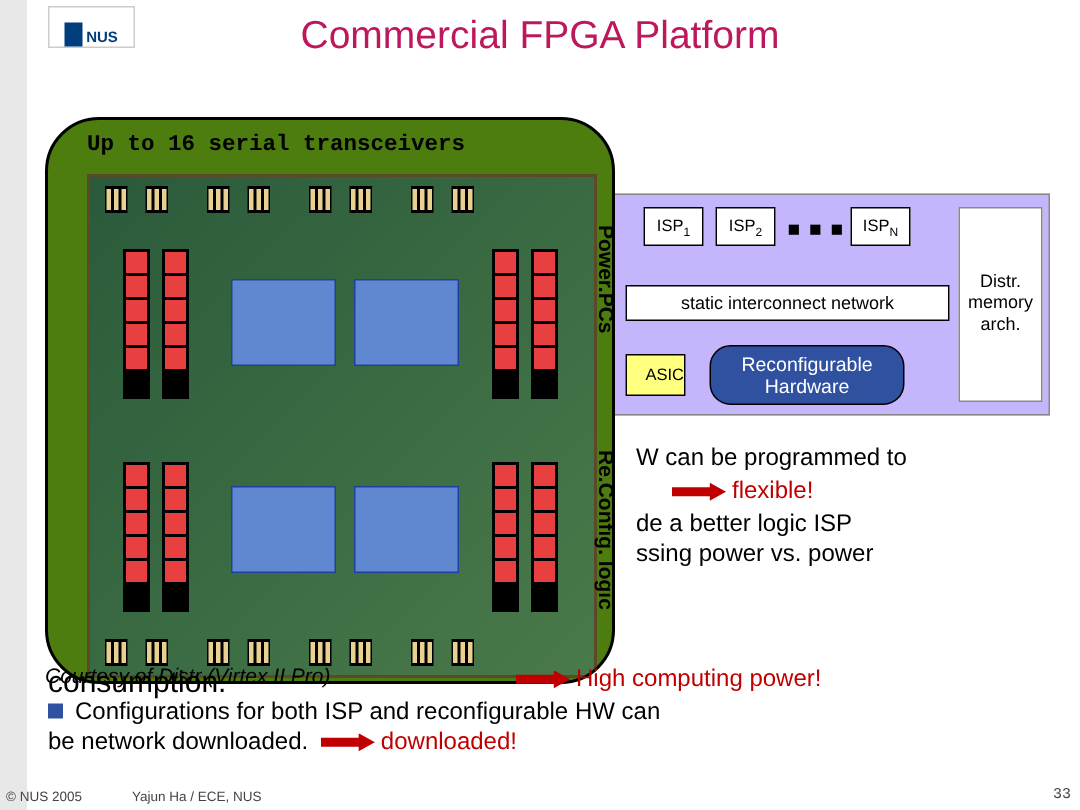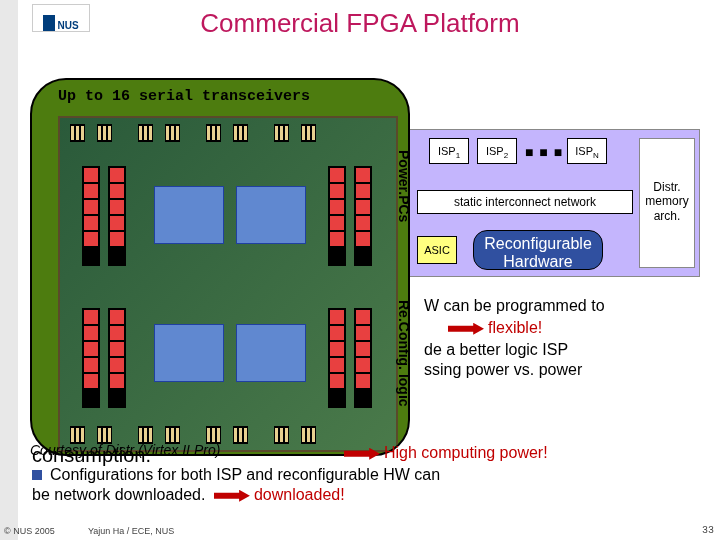--- a/index.html
+++ b/index.html
@@ -20,22 +20,22 @@
   .ppc { position:absolute; width:70px; height:58px; background:#6088d0; border:1px solid #2040a0; }
   .credit { position:absolute; left:30px; top:442px; font-style:italic; font-size:14px; }
 
   .label-v { position:absolute; writing-mode:vertical-rl; font-size:14px; font-weight:bold; white-space:nowrap; }
 
   .arch-box { position:absolute; left:400px; top:116px; width:300px; height:148px; background:#c4b5fd; border:1px solid #888;margin-top:13px; }
   .isp { position:absolute; top:8px; width:40px; height:26px; background:#fff; border:1px solid #000; font-size:11px; text-align:center; line-height:24px; }
   .isp sub { font-size:8px; }
   .dots { position:absolute; top:14px; left:124px; font-size:14px; letter-spacing:1px; }
   .interconnect { position:absolute; left:16px; top:60px; width:216px; height:24px; background:#fff; border:1px solid #000; font-size:12px; text-align:center; line-height:22px; }
-  .asic { position:absolute; left:16px; top:106px; width:40px; height:28px; background:#ffff80; border:1px solid #000; font-size:11px; text-align:center; line-height:26px; }
-  .reconf { position:absolute; left:72px; top:100px; width:130px; height:40px; background:#3050a0; color:#fff; border:1px solid #000; border-radius:14px; font-size:16px; text-align:center; padding-top:4px; }
+  .asic { position:absolute; left:16px; top:106px; width:40px; height:28px; background:#ffff80; border:1px solid #000; font-size:11px; text-align:right; line-height:26px; }
+  .reconf { position:absolute; left:72px; top:100px; width:130px; height:40px; background:#3050a0; color:#fff; border:1px solid #000; border-radius:14px; font-size:13px; text-align:center; padding-top:4px; }
   .distr { position:absolute; left:240px; top:50px; width:52px; font-size:12px; text-align:center; line-height:1.2; }
   .mem-shape { position:absolute; left:238px; top:8px; width:56px; height:130px; background:#fff; border:1px solid #888; }
 
   .body-text { position:absolute; left:400px; font-size:16px; line-height:1.25; }
   .red { color:#c00000; }
   .arrow-red { display:inline-block; width:36px; height:12px; background:#c00000; clip-path: polygon(0 25%, 70% 25%, 70% 0, 100% 50%, 70% 100%, 70% 75%, 0 75%); vertical-align:middle; margin:0 4px; }
 
   .footer { position:absolute; left:4px; bottom:4px; font-size:9px; color:#444; }
   .footer2 { position:absolute; left:88px; bottom:4px; font-size:9px; color:#444; }
   .pagenum { position:absolute; right:6px; bottom:4px; font-size:10px; color:#444;font-family:Liberation Mono, monospace; }

